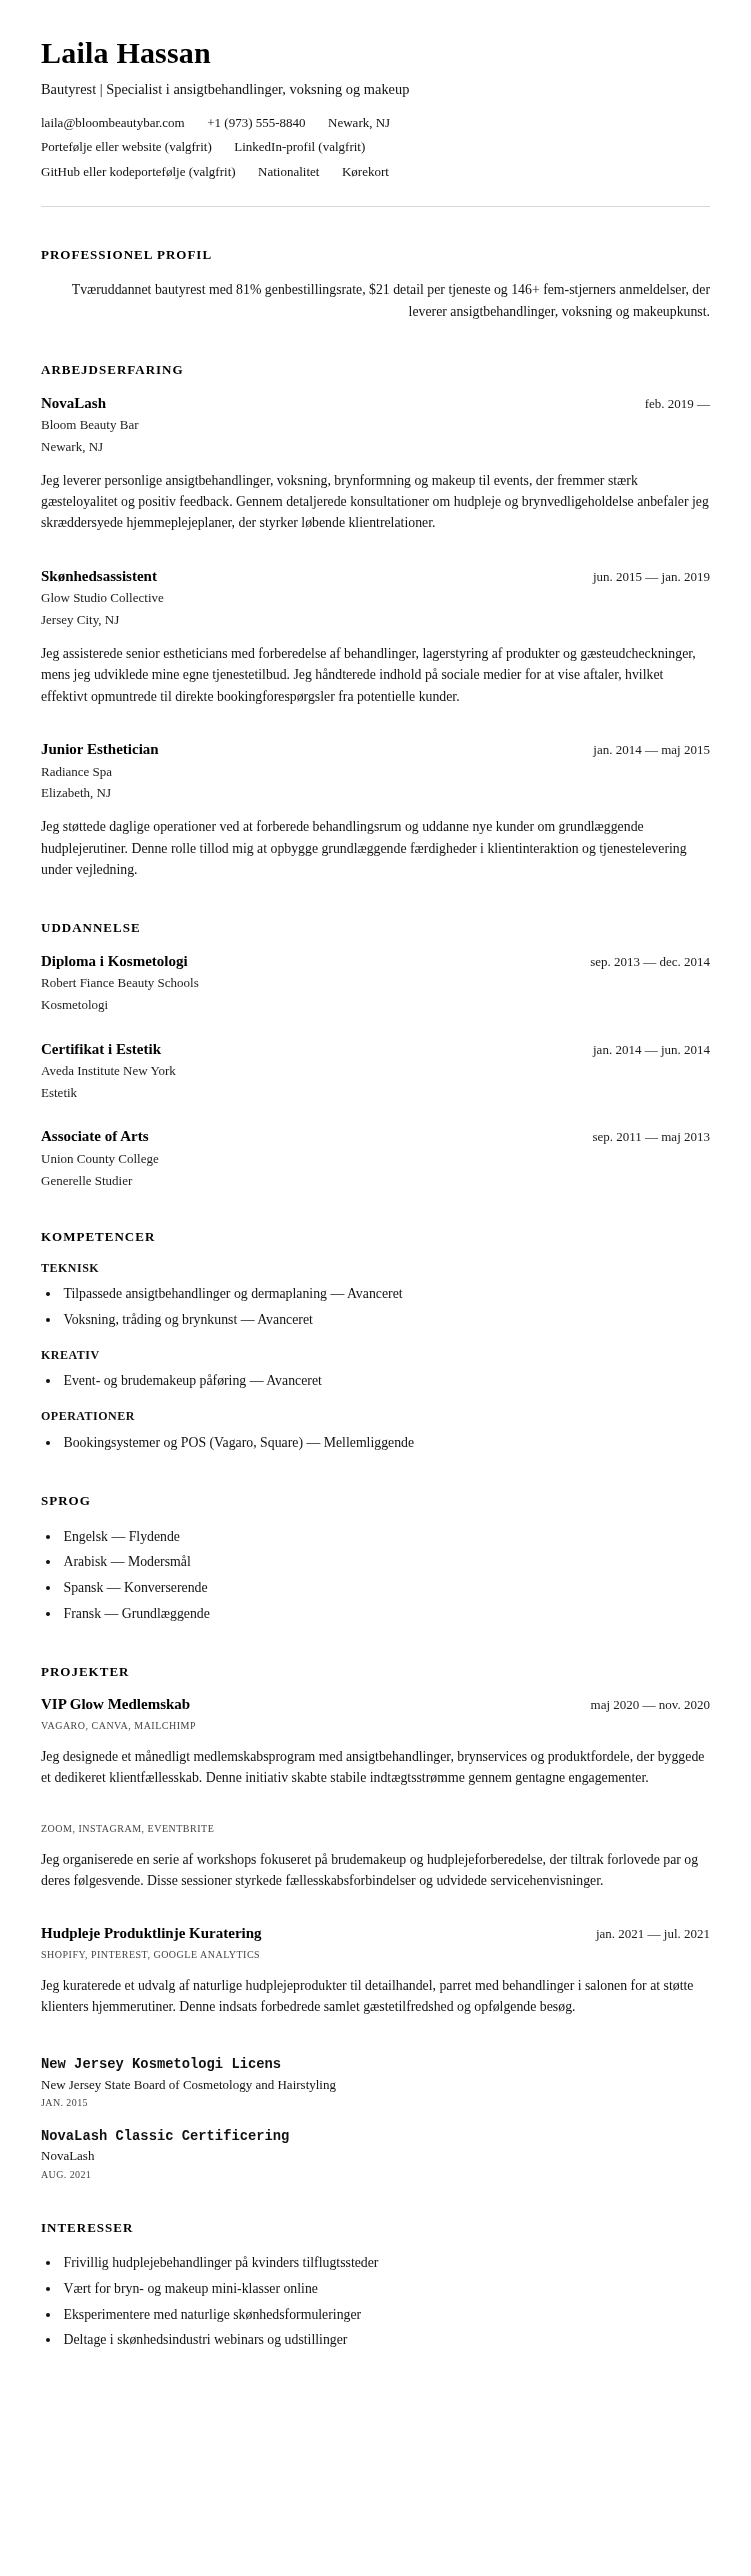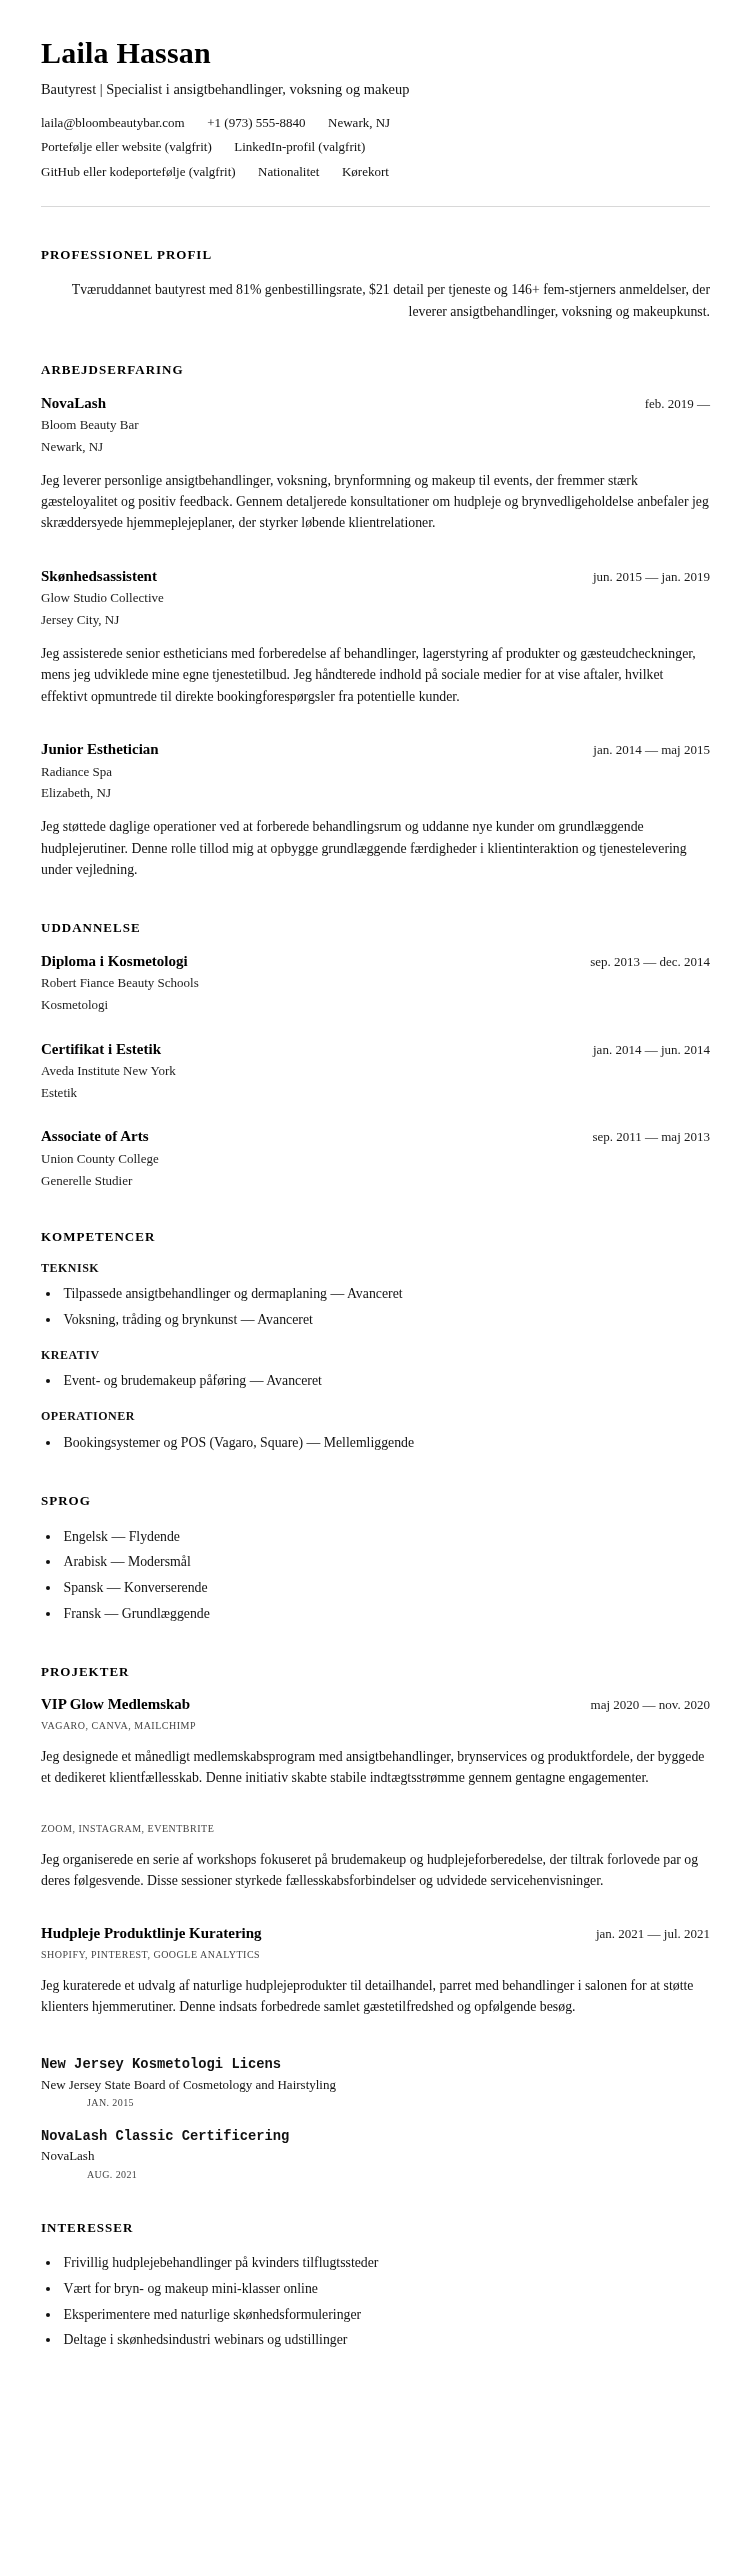--- a/index.html
+++ b/index.html
@@ -130,21 +130,20 @@
     font-weight: bold;
     margin: 0;
     font-family: Liberation Mono, monospace;
   }
   .cert-issuer { font-size: 13px; margin-top: 4.4px; }
   .cert-date {
     font-size: 10px;
     letter-spacing: 0.4px;
     color: #444444;
     margin-top: 4.4px;
-    margin-left: 46px;
   }
 </style>
 </head>
 <body>
 
 <div class="page">
 
   <header>
     <h1 class="name">Laila Hassan</h1>
     <div class="tagline">Bautyrest | Specialist i ansigtbehandlinger, voksning og makeup</div>

